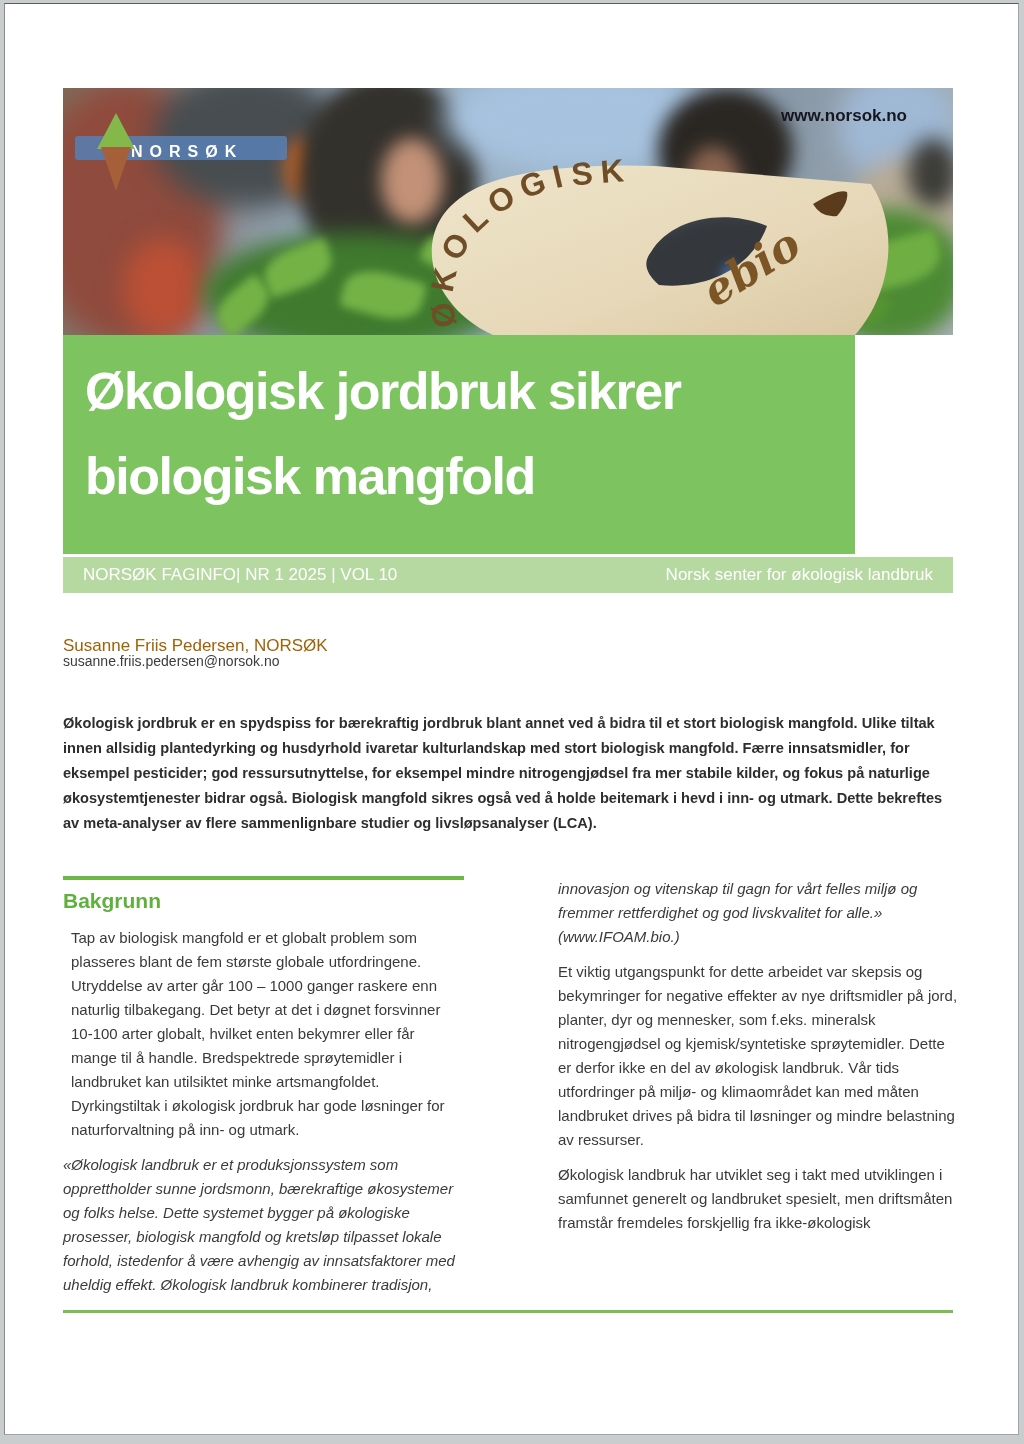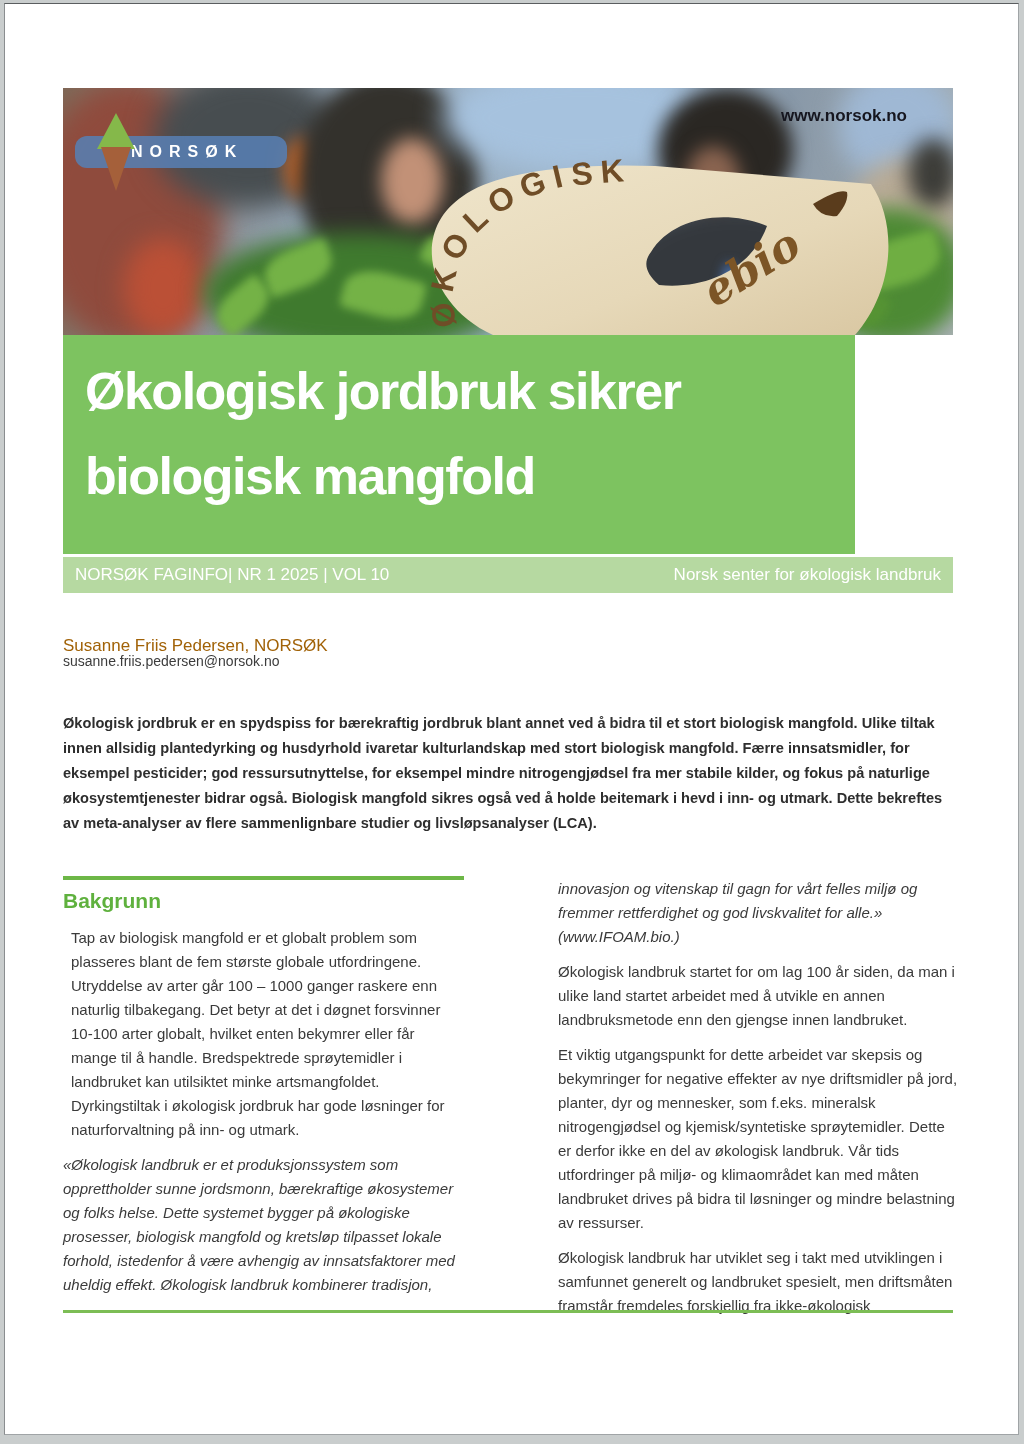--- a/index.html
+++ b/index.html
@@ -45,22 +45,22 @@
   .l3 { left:150px; top:200px; width:60px; height:36px; transform:rotate(-40deg); }
   .l4 { left:360px; top:150px; width:56px; height:34px; transform:rotate(25deg); }
   .b-plant2     { left:752px; top:120px; width:150px; height:135px; background:#4d8a34; filter:blur(10px); }
   .l5 { left:800px; top:150px; width:78px; height:46px; transform:rotate(-15deg); background:#6fae42; }
   .l6 { left:760px; top:195px; width:64px; height:40px; transform:rotate(30deg); background:#559333; }
 
   .sign-svg { position:absolute; left:330px; top:68px; width:525px; height:179px; }
 
   .logo { position:absolute; left:12px; top:25px; width:230px; height:120px; }
   .logo-band {
-    position:absolute; left:0; top:23px; width:212px; height:32px;
-    background:rgba(88,126,178,0.88); border-radius:12px;
+    position:absolute; left:0; top:23px; width:212px; height:24px;
+    background:rgba(88,126,178,0.88); border-radius:3px;
   }
   .logo-band span {
     position:absolute; left:56px; top:7px;
     color:#fff; font-weight:bold; font-size:16px; letter-spacing:7px;
   }
   .logo-tri {
     position:absolute; left:22px; top:0; width:0; height:0;
     border-left:19px solid transparent; border-right:19px solid transparent;
     border-bottom:36px solid #85b84a;
   }
@@ -80,21 +80,21 @@
     background:#7dc360; color:#ffffff;
     padding:14px 0 0 22px;
   }
   .banner .t {
     font-size:52px; line-height:85px; font-weight:bold; letter-spacing:-1.5px;
   }
   .subbar {
     position:absolute; left:58px; top:553px; width:890px; height:36px;
     background:#b6d9a1; color:#ffffff;
     display:flex; justify-content:space-between; align-items:center;
-    padding:0 12px; font-size:17px;
+    padding:0 20px; font-size:17px;
   }
 
   
   .author-name  { position:absolute; left:58px; top:624px; font-size:17px; font-weight:normal; color:#a16207;margin-top:8px; }
   .author-email { position:absolute; left:58px; top:649px; font-size:14px; color:#3c3c3c; }
 
   
   .lead {
     position:absolute; left:58px; top:707px; width:895px;
     font-size:14.6px; font-weight:bold; line-height:25px; color:#2e2e2e;
@@ -196,20 +196,19 @@
   <div class="columns">
     <div class="col col-left">
       <div class="rule"></div>
       <h2>Bakgrunn</h2>
       <p class="first">Tap av biologisk mangfold er et globalt problem som plasseres blant de fem største globale utfordringene. Utryddelse av arter går 100 – 1000 ganger raskere enn naturlig tilbakegang. Det betyr at det i døgnet forsvinner 10-100 arter globalt, hvilket enten bekymrer eller får mange til å handle. Bredspektrede sprøytemidler i landbruket kan utilsiktet minke artsmangfoldet. Dyrkingstiltak i økologisk jordbruk har gode løsninger for naturforvaltning på inn- og utmark.</p>
       <p class="italic">«Økologisk landbruk er et produksjonssystem som opprettholder sunne jordsmonn, bærekraftige økosystemer og folks helse. Dette systemet bygger på økologiske prosesser, biologisk mangfold og kretsløp tilpasset lokale forhold, istedenfor å være avhengig av innsatsfaktorer med uheldig effekt. Økologisk landbruk kombinerer tradisjon,</p>
     </div>
     <div class="col col-right">
       <p class="italic">innovasjon og vitenskap til gagn for vårt felles miljø og fremmer rettferdighet og god livskvalitet for alle.»</p>
       <p class="quote-source">(www.IFOAM.bio.)</p>
-      <p>Økologisk landbruk startet for om lag 100 år siden, da man i ulike land startet arbeidet med å utvikle en annen landbruksmetode enn den gjengse innen landbruket.</p>
       <p>Et viktig utgangspunkt for dette arbeidet var skepsis og bekymringer for negative effekter av nye driftsmidler på jord, planter, dyr og mennesker, som f.eks. mineralsk nitrogengjødsel og kjemisk/syntetiske sprøytemidler. Dette er derfor ikke en del av økologisk landbruk. Vår tids utfordringer på miljø- og klimaområdet kan med måten landbruket drives på bidra til løsninger og mindre belastning av ressurser.</p>
       <p>Økologisk landbruk har utviklet seg i takt med utviklingen i samfunnet generelt og landbruket spesielt, men driftsmåten framstår fremdeles forskjellig fra ikke-økologisk</p>
     </div>
   </div>
 
   <div class="footer-rule"></div>
 </div>
 
 </body></html>

